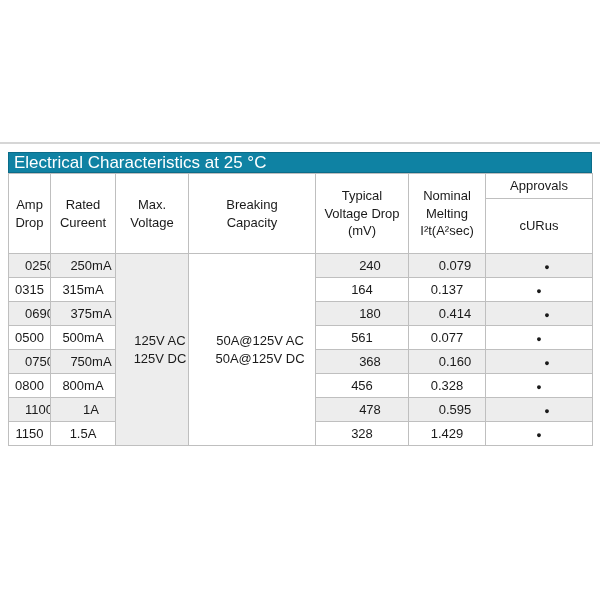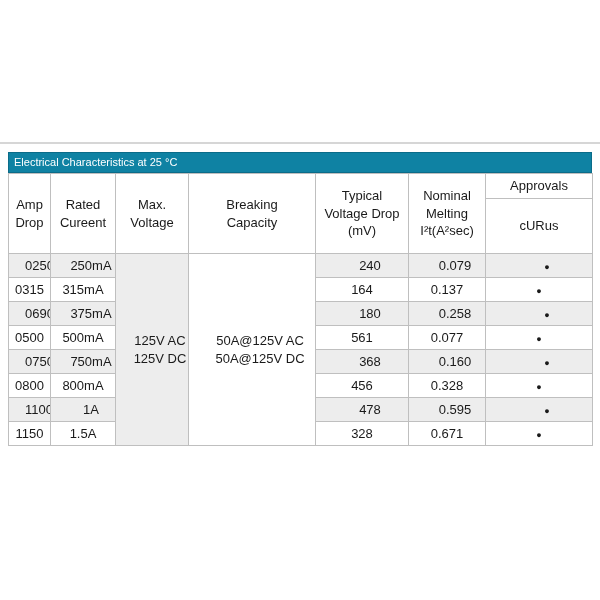--- a/index.html
+++ b/index.html
@@ -17,21 +17,21 @@
   }
   .top-line{
     position:absolute;left:0;top:142px;width:600px;height:2px;background:#d6d6d6;
   }
   .table-wrap{
     position:absolute;left:8px;top:152px;width:584px;
   }
   .title-bar{
     width:584px;height:21px;background:var(--accent);
     border:1px solid var(--accent-border);
-    color:#ffffff;font-size:11px;line-height:19px;padding-left:5px;
+    color:#ffffff;font-size:17px;line-height:19px;padding-left:5px;
     overflow:hidden;white-space:nowrap;
   }
   table.ec{
     width:584px;border-collapse:collapse;table-layout:fixed;
     font-size:13px;color:var(--text);
   }
   table.ec th, table.ec td{
     border:1px solid var(--border);
     font-weight:normal;text-align:center;vertical-align:middle;
     white-space:pre-line;padding:0;overflow:hidden;
@@ -103,21 +103,21 @@
         <td>0315</td>
         <td>315mA</td>
         <td>164</td>
         <td>0.137</td>
         <td><span class="bullet">●</span></td>
       </tr>
       <tr class="data-row stripe">
         <td>0690</td>
         <td>375mA</td>
         <td>180</td>
-        <td>0.258</td>
+        <td>0.414</td>
         <td><span class="bullet">●</span></td>
       </tr>
       <tr class="data-row">
         <td>0500</td>
         <td>500mA</td>
         <td>561</td>
         <td>0.077</td>
         <td><span class="bullet">●</span></td>
       </tr>
       <tr class="data-row stripe">
@@ -138,18 +138,18 @@
         <td>1100</td>
         <td>1A</td>
         <td>478</td>
         <td>0.595</td>
         <td><span class="bullet">●</span></td>
       </tr>
       <tr class="data-row">
         <td>1150</td>
         <td>1.5A</td>
         <td>328</td>
-        <td>0.671</td>
+        <td>1.429</td>
         <td><span class="bullet">●</span></td>
       </tr>
     </tbody>
   </table>
 </div>
 
 </body></html>

